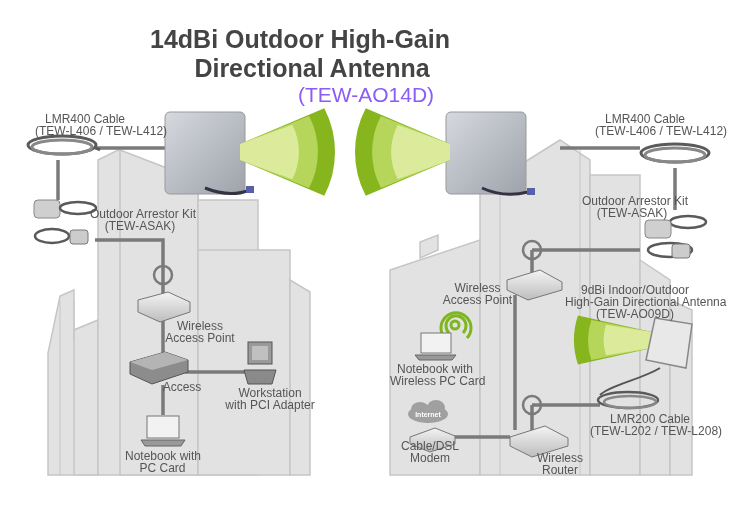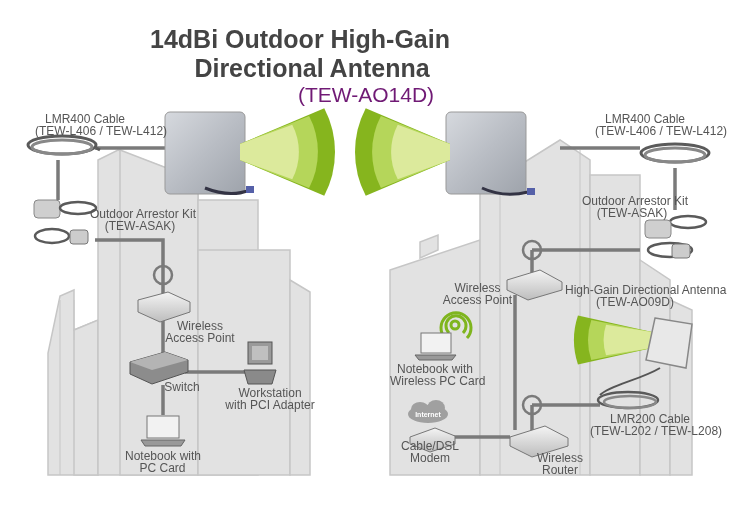--- a/index.html
+++ b/index.html
@@ -1,19 +1,19 @@
 <!DOCTYPE html>
 <html><head>
 <meta charset="utf-8">
 <style>
   html,body{margin:0;padding:0;background:#fff;}
   body{width:732px;height:508px;position:relative;overflow:hidden;font-family:"Liberation Sans",sans-serif;}
   #scene{position:absolute;left:0;top:0;width:732px;height:508px;}
   .title{position:absolute;left:0;width:600px;text-align:center;color:#444;font-weight:bold;font-size:25px;line-height:29px;}
-  .subtitle{position:absolute;left:0;width:732px;text-align:center;color:#701a75;font-size:21px;line-height:24px;}
+  .subtitle{position:absolute;left:0;width:732px;text-align:center;color:#8b5cf6;font-size:21px;line-height:24px;}
   .lbl{position:absolute;font-size:12px;line-height:12px;color:#555;text-align:center;white-space:nowrap;}
 </style>
 </head>
 <body>
 
 <svg id="scene" viewBox="0 0 732 508" xmlns="http://www.w3.org/2000/svg">
   <defs>
     <linearGradient id="panelGrad" x1="0" y1="0" x2="1" y2="1">
       <stop offset="0" stop-color="#d6d9de"></stop>
       <stop offset="0.5" stop-color="#b9bdc4"></stop>
@@ -187,21 +187,21 @@
   <div>(TEW-L406 / TEW-L412)</div>
 </div>
 <div class="lbl" style="left:90px;top:208px;width:100px;">
   <div>Outdoor Arrestor Kit</div>
   <div>(TEW-ASAK)</div>
 </div>
 <div class="lbl" style="left:165px;top:320px;width:70px;">
   <div>Wireless</div>
   <div>Access Point</div>
 </div>
-<div class="lbl" style="left:162px;top:381px;width:40px;">Switch</div>
+<div class="lbl" style="left:162px;top:381px;width:40px;">Access</div>
 <div class="lbl" style="left:225px;top:387px;width:90px;">
   <div>Workstation</div>
   <div>with PCI Adapter</div>
 </div>
 <div class="lbl" style="left:125px;top:450px;width:75px;">
   <div>Notebook with</div>
   <div>PC Card</div>
 </div>
 
 <div class="lbl" style="left:595px;top:113px;width:100px;">
@@ -210,20 +210,21 @@
 </div>
 <div class="lbl" style="left:582px;top:195px;width:100px;">
   <div>Outdoor Arrestor Kit</div>
   <div>(TEW-ASAK)</div>
 </div>
 <div class="lbl" style="left:440px;top:282px;width:75px;">
   <div>Wireless</div>
   <div>Access Point</div>
 </div>
 <div class="lbl" style="left:565px;top:284px;width:140px;">
+  <div>9dBi Indoor/Outdoor</div>
   <div>High-Gain Directional Antenna</div>
   <div>(TEW-AO09D)</div>
 </div>
 <div class="lbl" style="left:390px;top:363px;width:90px;">
   <div>Notebook with</div>
   <div>Wireless PC Card</div>
 </div>
 <div class="lbl" style="left:410px;top:409px;width:36px;font-size:7px;font-weight:bold;color:#fff;">Internet</div>
 <div class="lbl" style="left:400px;top:440px;width:60px;">
   <div>Cable/DSL</div>

